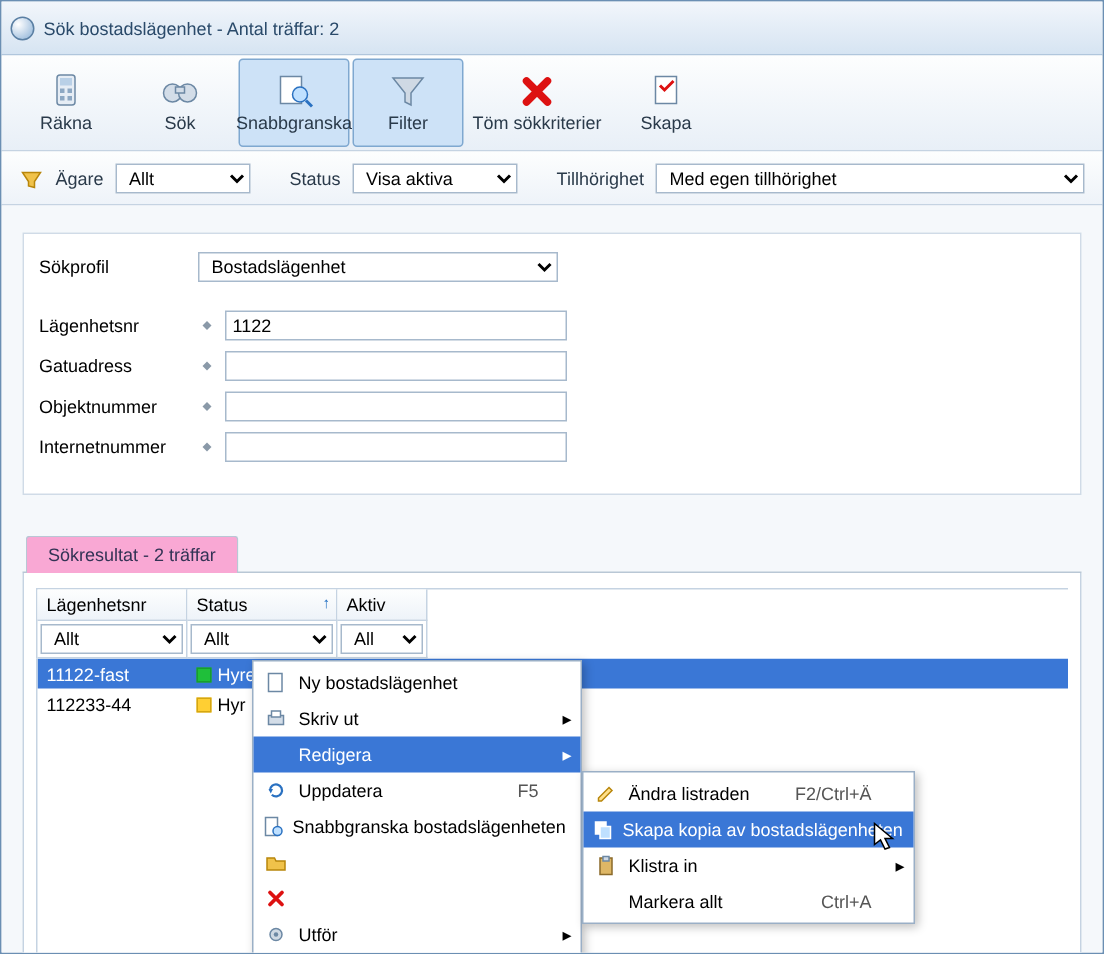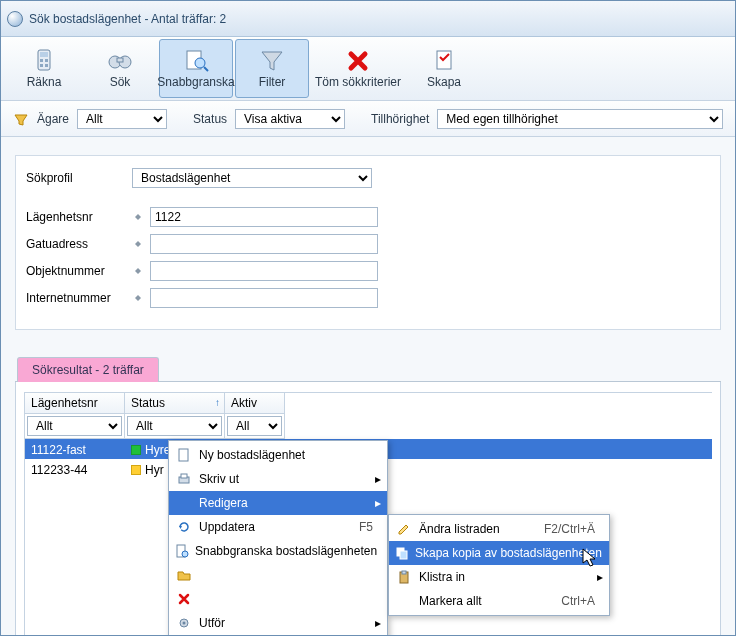--- a/index.html
+++ b/index.html
@@ -41,21 +41,21 @@
   .gc { padding:2px 6px; display:flex; align-items:center; gap:4px; }
   .c0{width:100px;} .c1{width:100px;} .c2{width:60px;}
   .sq { width:10px;height:10px; background:#1fbf3a; border:1px solid #189c2f; }
   .sq.y { background:#ffcf33; border-color:#d4a612; }
   
   .menu { position:absolute; background:#fff; border:1px solid #9aafc6; box-shadow:2px 2px 6px rgba(0,0,0,.25); padding:2px 0; z-index:50; }
   .menu .mi { display:flex; align-items:center; height:24px; padding:0 20px 0 6px; gap:6px; cursor:default; position:relative; white-space:nowrap;text-align:right; }
   .menu .mi .mic { width:18px; display:flex; justify-content:center; }
   .menu .mi.sel { background:#3a77d6; color:#ffffff; }
   .menu .mi .arrow { position:absolute; right:6px; }
-  .menu .mi .sc { position:absolute; right:14px; color:#555; }
+  .menu .mi .sc { position:absolute; right:28px; color:#555; }
   .menu .mi.bold { font-weight:bold; }
   .cursor { position:absolute; width:16px; height:20px; z-index:60; }
   svg { display:block; }
 </style>
 </head>
 <body>
 
 <div class="window">
 
   <div class="titlebar">

